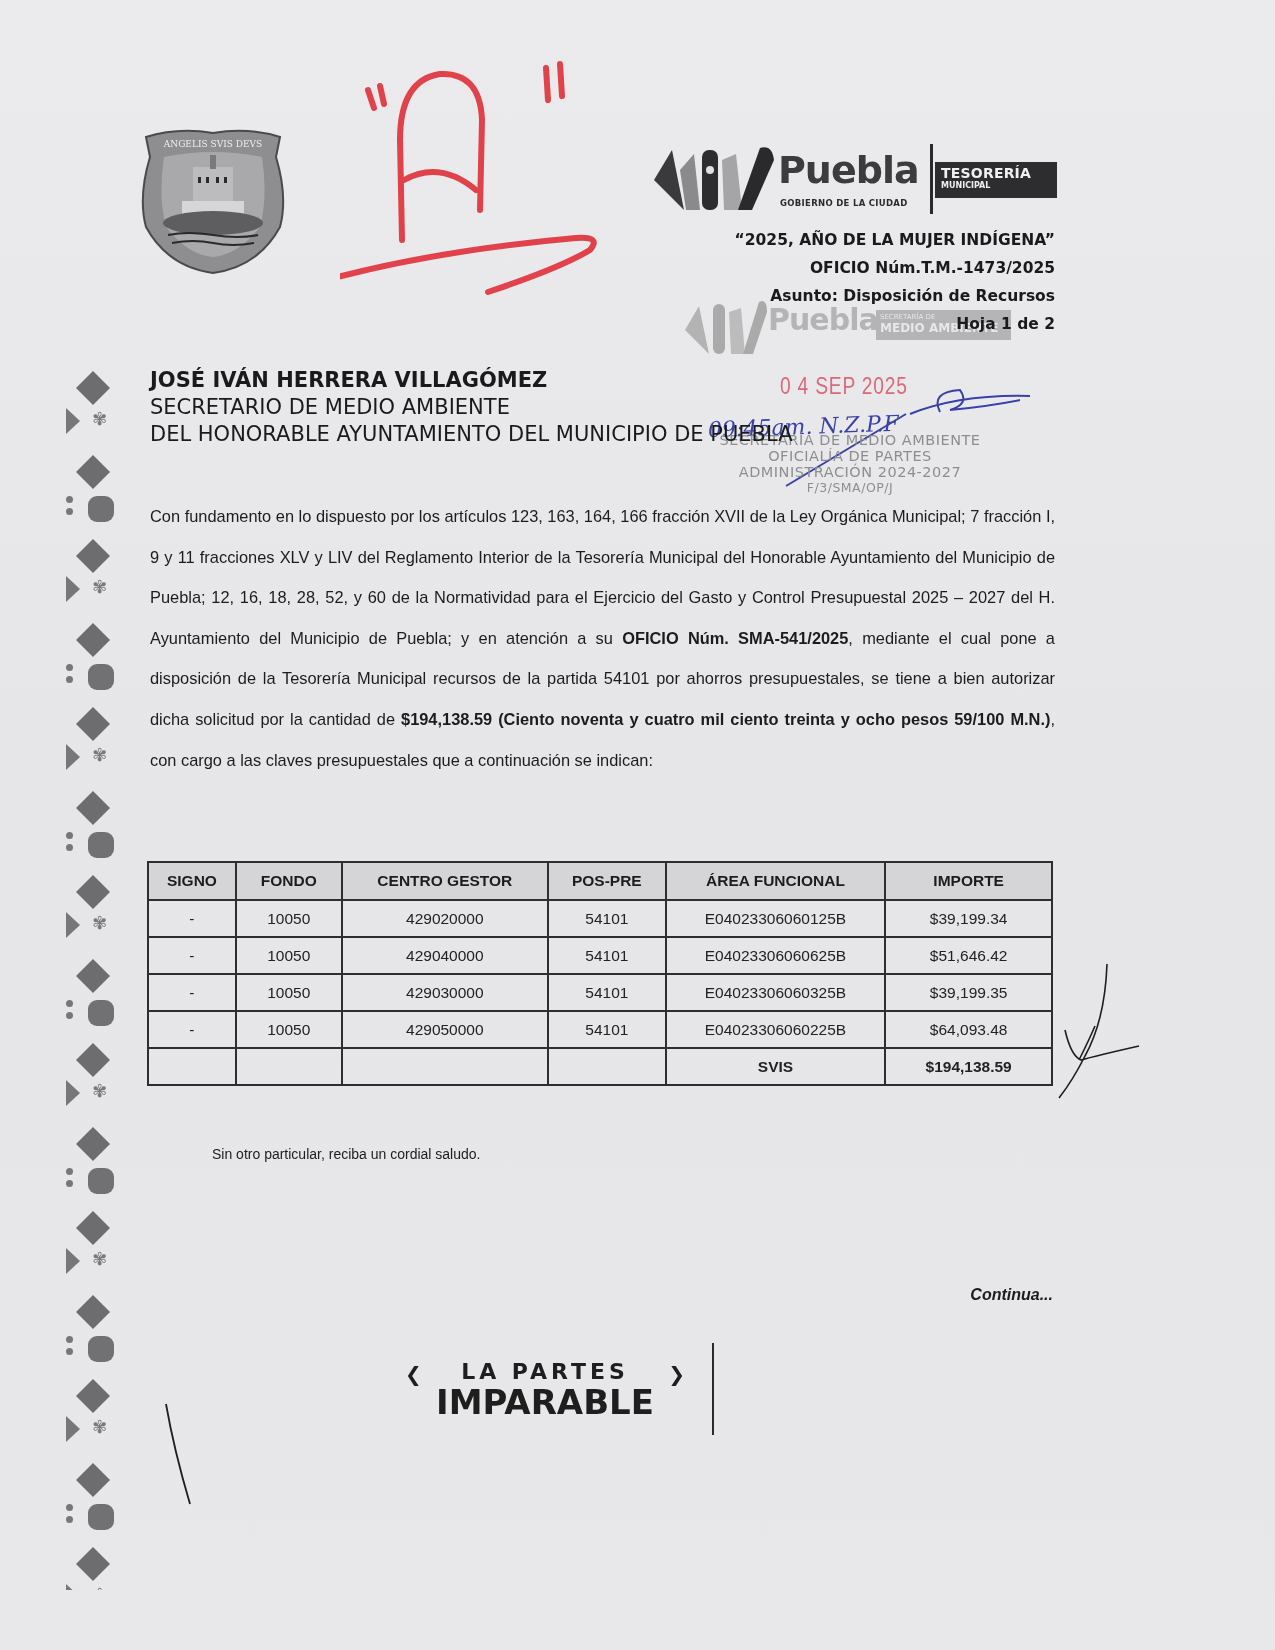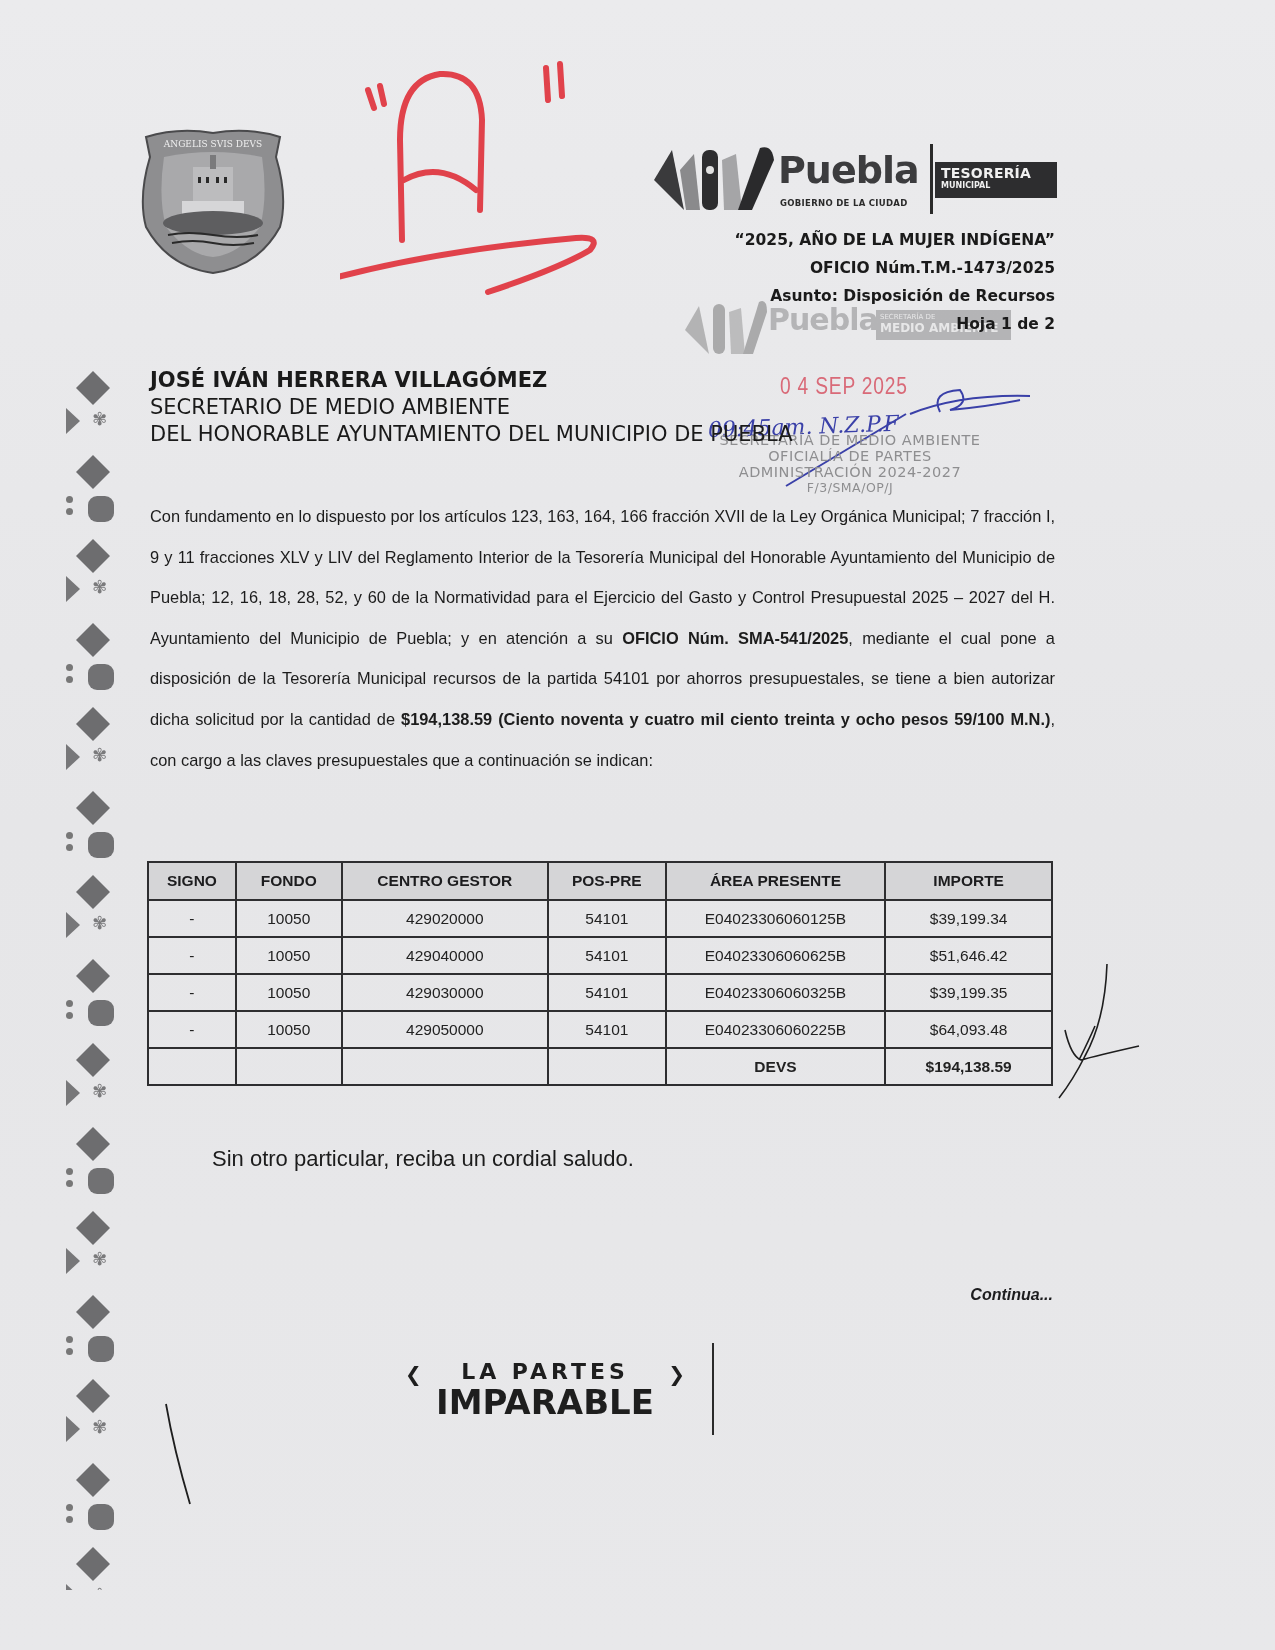--- a/index.html
+++ b/index.html
@@ -99,21 +99,21 @@
       position: absolute; left: 147px; top: 861px; width: 906px;
       border-collapse: collapse; font-family: Liberation Sans, sans-serif; font-size: 15.5px;
     }
     .budget-table th, .budget-table td {
       border: 2px solid #2e2e30; text-align: center; height: 37px; padding: 0 4px;
     }
     .budget-table th { background: #d5d5d7; font-weight: bold; font-size: 15.5px; height: 38px; }
     .budget-table td { font-weight: normal; color: #222; }
     .budget-table tr.total td { font-weight: bold; }
 
-    .closing { left: 212px; top: 1146px; font-size: 22px; font-family: "Liberation Sans", sans-serif; color: #1c1c1c; }
+    .closing { left: 212px; top: 1146px; font-size: 14px; font-family: "Liberation Sans", sans-serif; color: #1c1c1c; }
     .continua { right: 222px; top: 1286px; font-size: 16px; font-weight: bold; font-style: italic; font-family: "Liberation Sans", sans-serif; }
 
     
     .capital { left: 405px; top: 1360px; width: 280px; height: 70px; text-align: center; }
     .capital .lc { font-size: 22px; font-weight: bold; letter-spacing: 4px; color: #1e1e1e; line-height: 24px; }
     .capital .imp { font-size: 34px; font-weight: bold; color: #1e1e1e; line-height: 36px; letter-spacing: 0px; font-family: "DejaVu Sans", sans-serif; }
     .capital .wing { position: absolute; top: 2px; font-size: 20px; color: #1e1e1e; }
     .foot-bar { left: 712px; top: 1343px; width: 2px; height: 92px; background: #2a2a2a; }
     .foot-addr { left: 732px; top: 1352px; font-family: "Liberation Sans", sans-serif; font-size: 13.2px; line-height: 21.5px; color: #222; }
 
@@ -311,21 +311,21 @@
         <col style="width:118px">
         <col style="width:220px">
         <col style="width:167px">
     </colgroup>
     <thead>
       <tr>
         <th>SIGNO</th>
         <th>FONDO</th>
         <th>CENTRO GESTOR</th>
         <th>POS-PRE</th>
-        <th>ÁREA PRESENTE</th>
+        <th>ÁREA FUNCIONAL</th>
         <th>IMPORTE</th>
       </tr>
     </thead>
     <tbody>
       <tr>
         <td>-</td>
         <td>10050</td>
         <td>429020000</td>
         <td>54101</td>
         <td>E04023306060125B</td>
@@ -353,21 +353,21 @@
         <td>429050000</td>
         <td>54101</td>
         <td>E04023306060225B</td>
         <td>$64,093.48</td>
       </tr>
       <tr class="total">
         <td></td>
         <td></td>
         <td></td>
         <td></td>
-        <td>DEVS</td>
+        <td>SVIS</td>
         <td>$194,138.59</td>
       </tr>
     </tbody>
   </table>
 
   <svg class="abs" style="left:1055px;top:960px;" width="90" height="140" viewBox="0 0 90 140">
     <path d="M52 4 Q50 60 30 96 Q18 120 4 138 M10 70 Q16 96 26 100 Q40 96 84 86 M24 100 Q34 80 40 66" stroke="#1e1e1e" stroke-width="1.6" fill="none"></path>
   </svg>
 
   <div class="abs closing">Sin otro particular, reciba un cordial saludo.</div>

